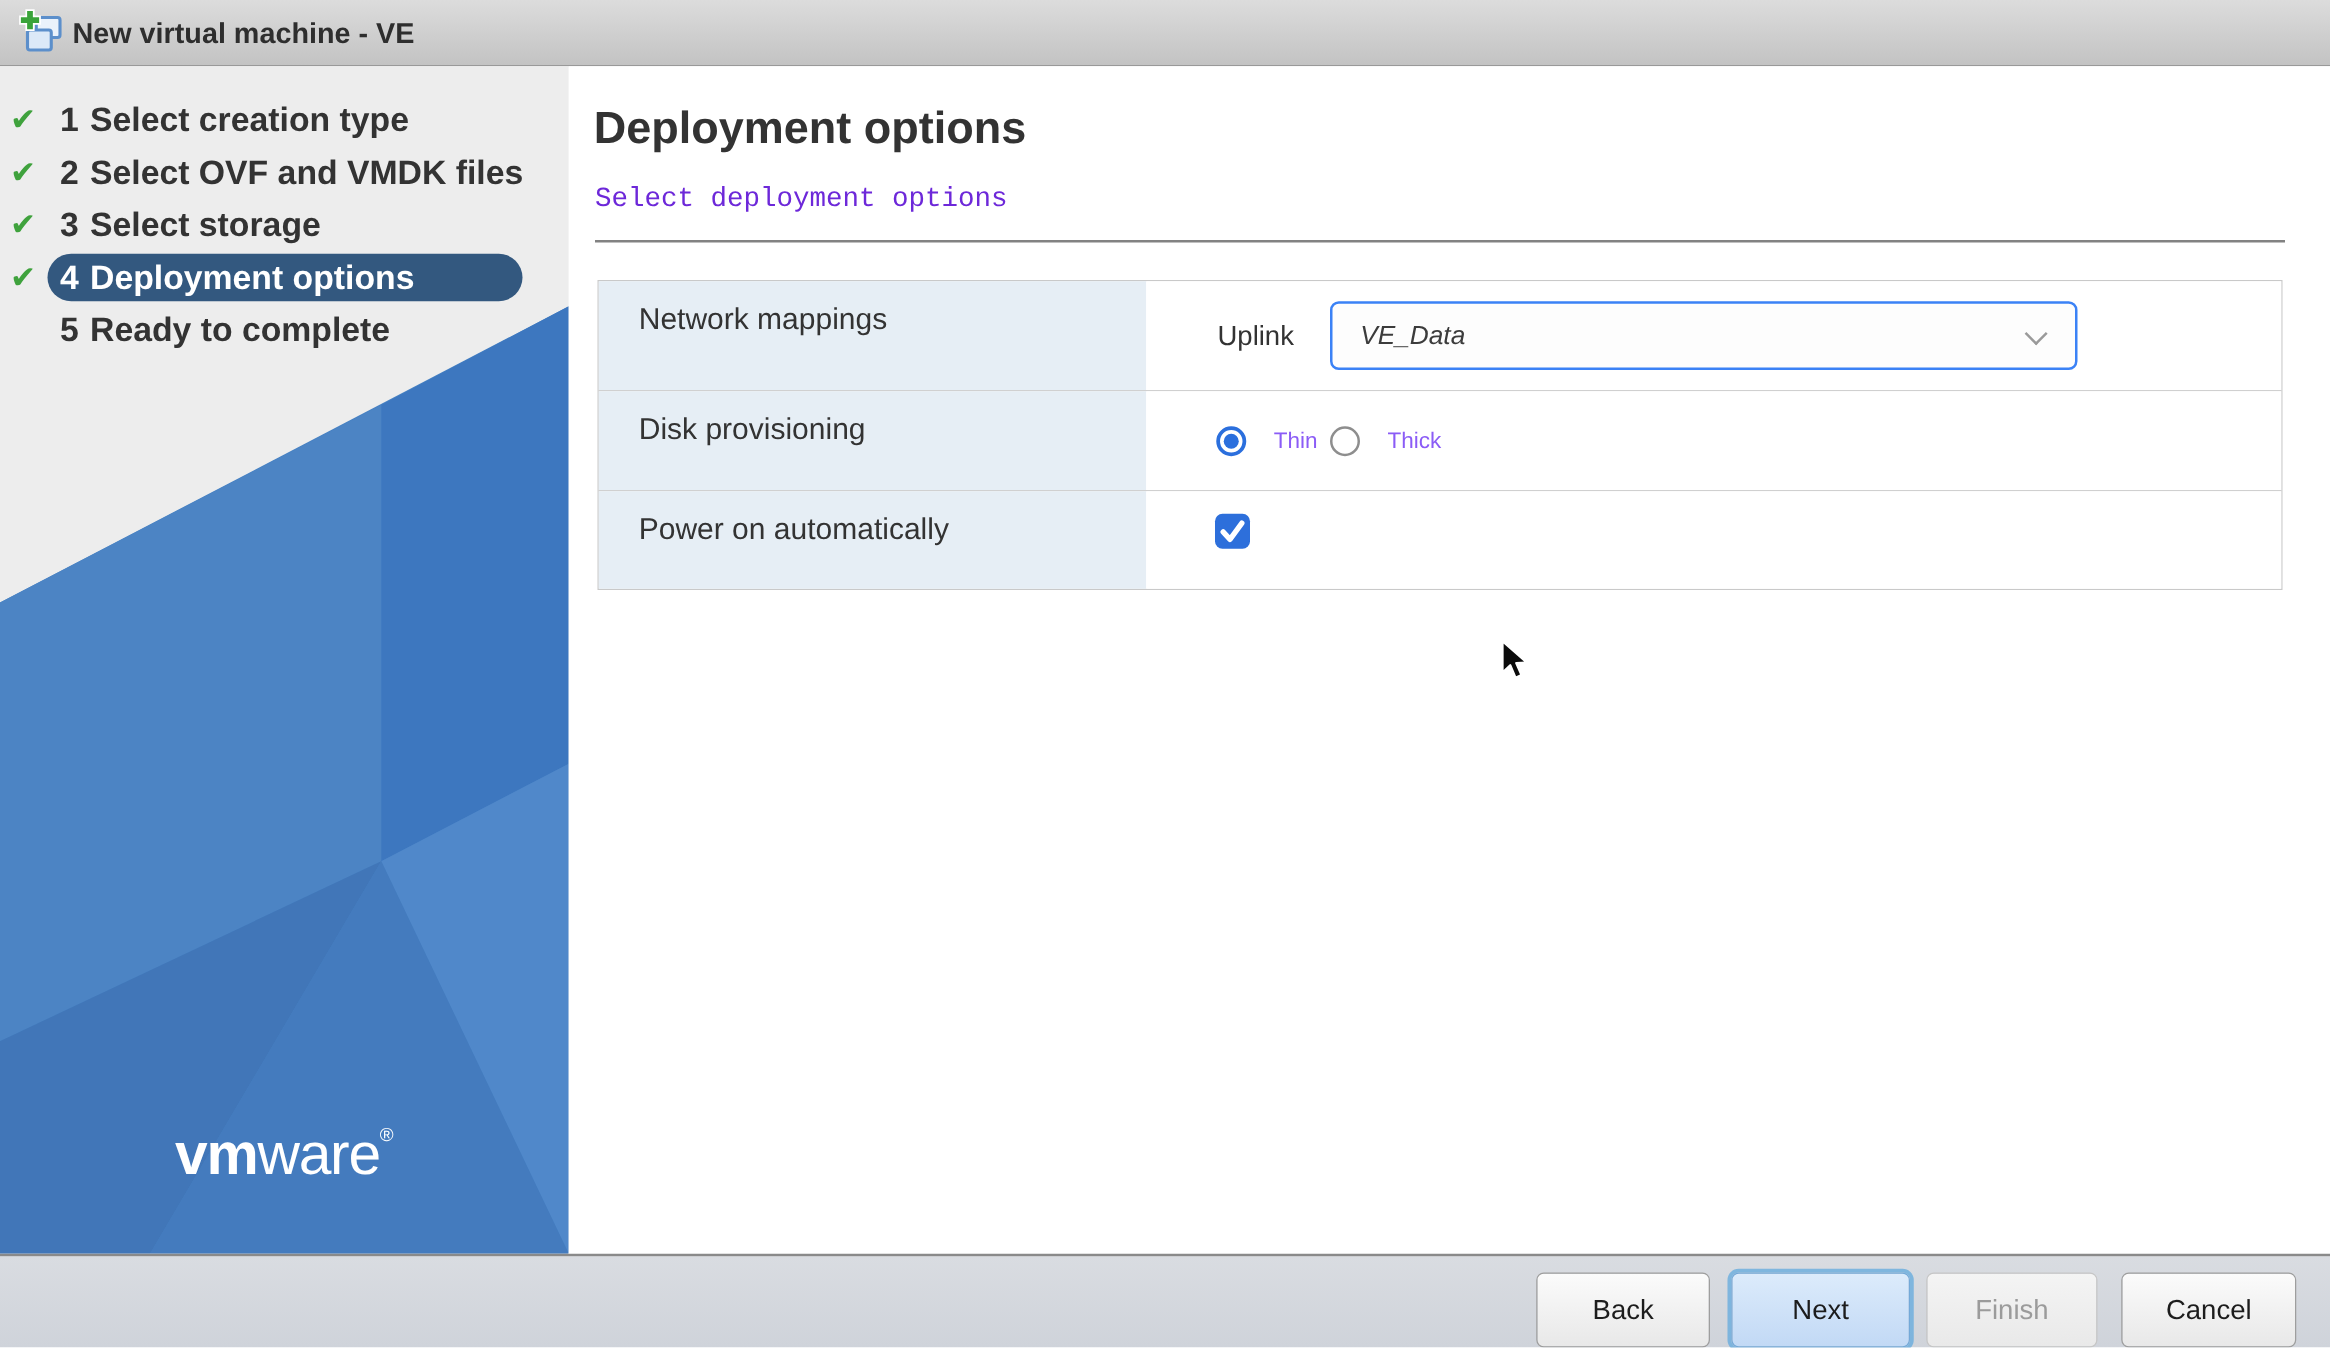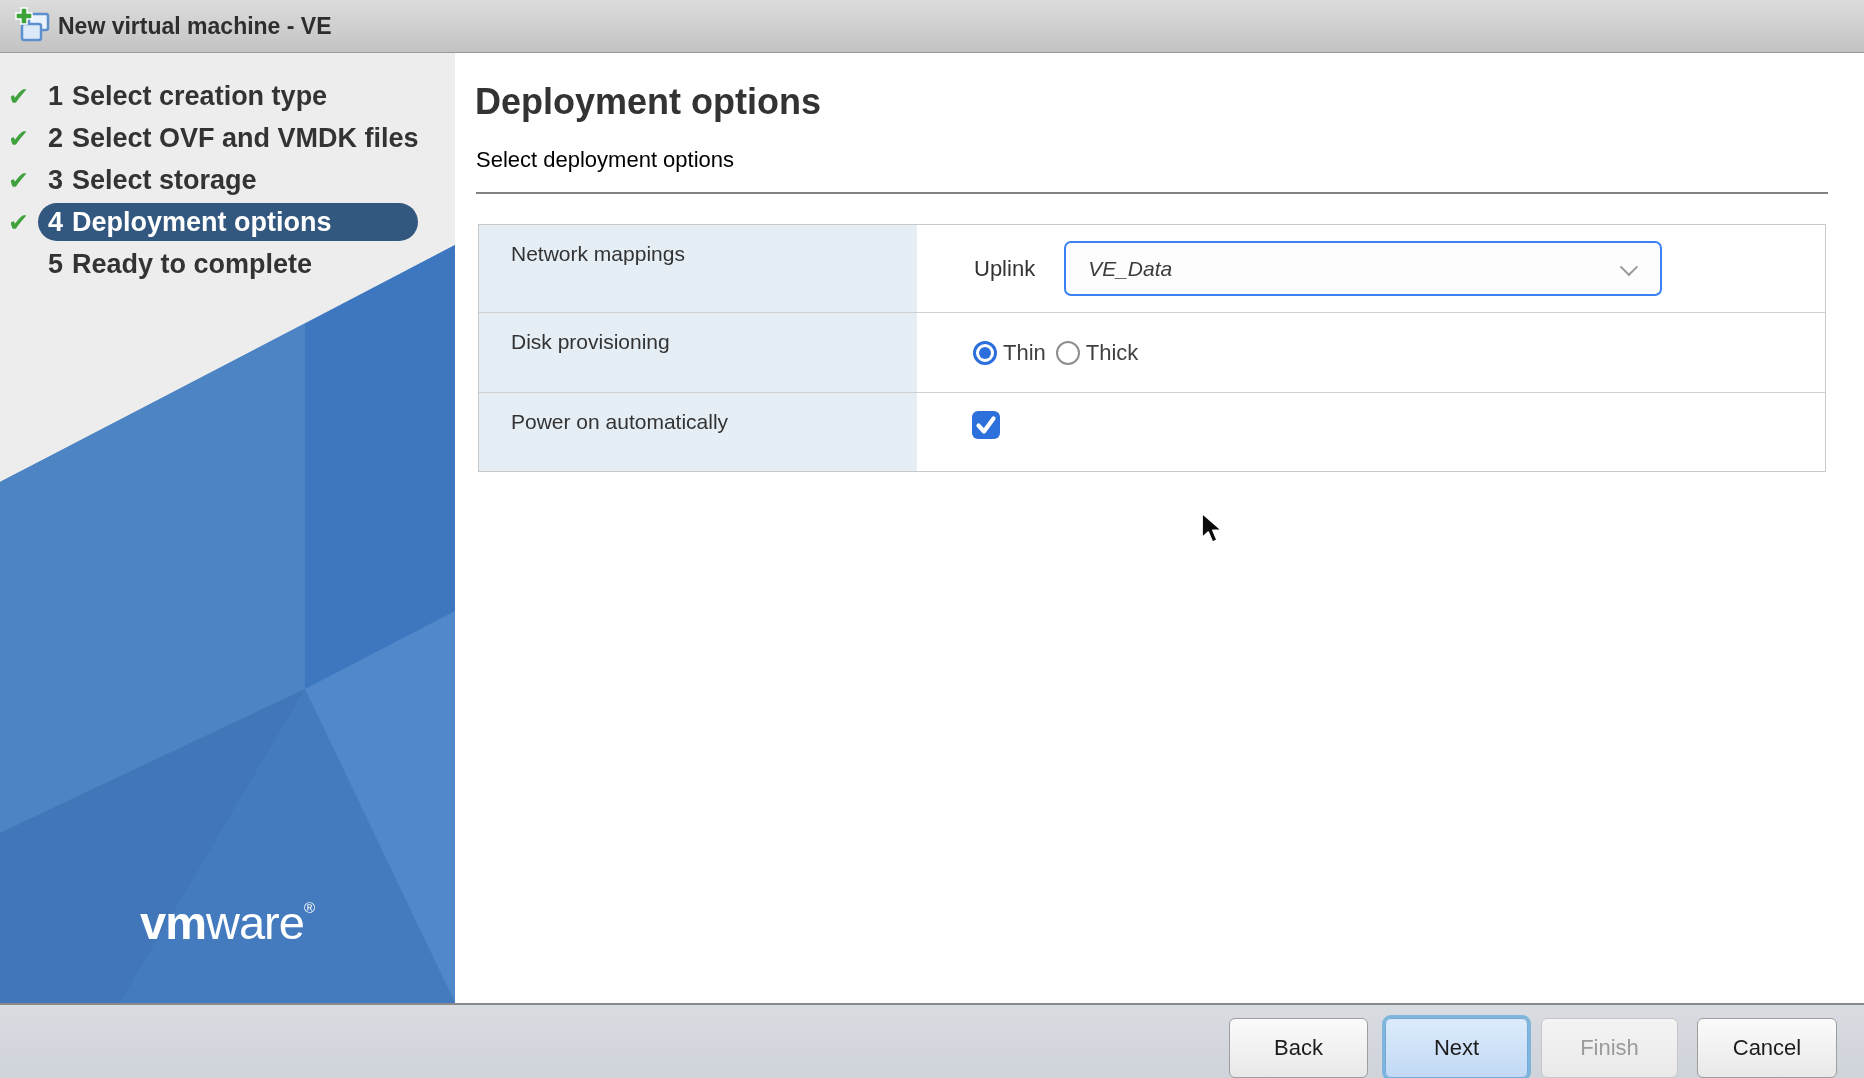--- a/index.html
+++ b/index.html
@@ -46,32 +46,32 @@
     position:absolute; left:0; top:842px; width:455px; text-align:center;
     color:#fff; font-size:47px; letter-spacing:-1px; white-space:nowrap;
   }
   .vm-logo .b { font-weight:bold; }
   .vm-logo .l { font-weight:normal; }
   .vm-logo .r { font-size:15px; vertical-align:26px; letter-spacing:0; }
 
   
   .main { position:absolute; left:455px; top:53px; width:1409px; height:950px; background:#fff; }
   .page-title { position:absolute; left:20px; top:28px; font-size:36px; font-weight:bold; color:#333; }
-  .page-subtitle { position:absolute; left:21px; top:94px; font-size:22px; color:#000000; }
+  .page-subtitle { position:absolute; left:21px; top:94px; font-size:22px; color:#6d28d9;font-family:Liberation Mono, monospace; }
   .title-divider { position:absolute; left:21px; top:139px; width:1352px; height:0; border-top:2px solid #828282; }
 
   .options-table {
     position:absolute; left:23px; top:171px; width:1348px;
     border:1px solid #c9c9c9; background:#fff;
   }
   .opt-row { display:flex; border-bottom:1px solid #d0d0d0; }
   .opt-row:last-child { border-bottom:none; }
   .opt-label {
     width:438px; flex:0 0 438px; background:#e6eef5;
-    padding:17px 10px 0 32px; font-size:21px; color:#333;
+    padding:17px 10px 0 32px; font-size:24px; color:#333;
   }
   .opt-value { flex:1; display:flex; align-items:center; background:#fff;padding-left:43px; }
   .row-network { height:88px; }
   .row-disk { height:80px; }
   .row-power { height:78px; }
   .row-power .opt-value { align-items:flex-start; padding-top:18px; }
 
   .uplink-label { margin-left:14px; font-size:22px; color:#333; }
   .select-box {
     margin-left:29px; width:598px; height:55px;
@@ -86,21 +86,21 @@
   }
 
   .radio-group { display:flex; align-items:center; margin-left:13px; }
   .radio { width:24px; height:24px; border-radius:50%; position:relative; flex:0 0 24px; }
   .radio.sel { border:3px solid #2b6fdd; background:#fff; }
   .radio.sel::after {
     content:""; position:absolute; left:3px; top:3px; width:12px; height:12px;
     border-radius:50%; background:#2b6fdd;
   }
   .radio.unsel { border:2px solid #8e8e8e; background:#fff; }
-  .radio-label { font-size:22px; color:#404040; margin-left:6px; margin-right:10px; }
+  .radio-label { font-size:18px; color:#8b5cf6; margin-left:22px; margin-right:10px; }
 
   .checkbox {
     margin-left:12px; width:28px; height:28px; border-radius:6px;
     background:#2d6fdb; position:relative;
   }
 
   
   .footer {
     position:absolute; left:0; top:1003px; width:1864px; height:75px;
     background:linear-gradient(#d9dce1,#cfd3da);

